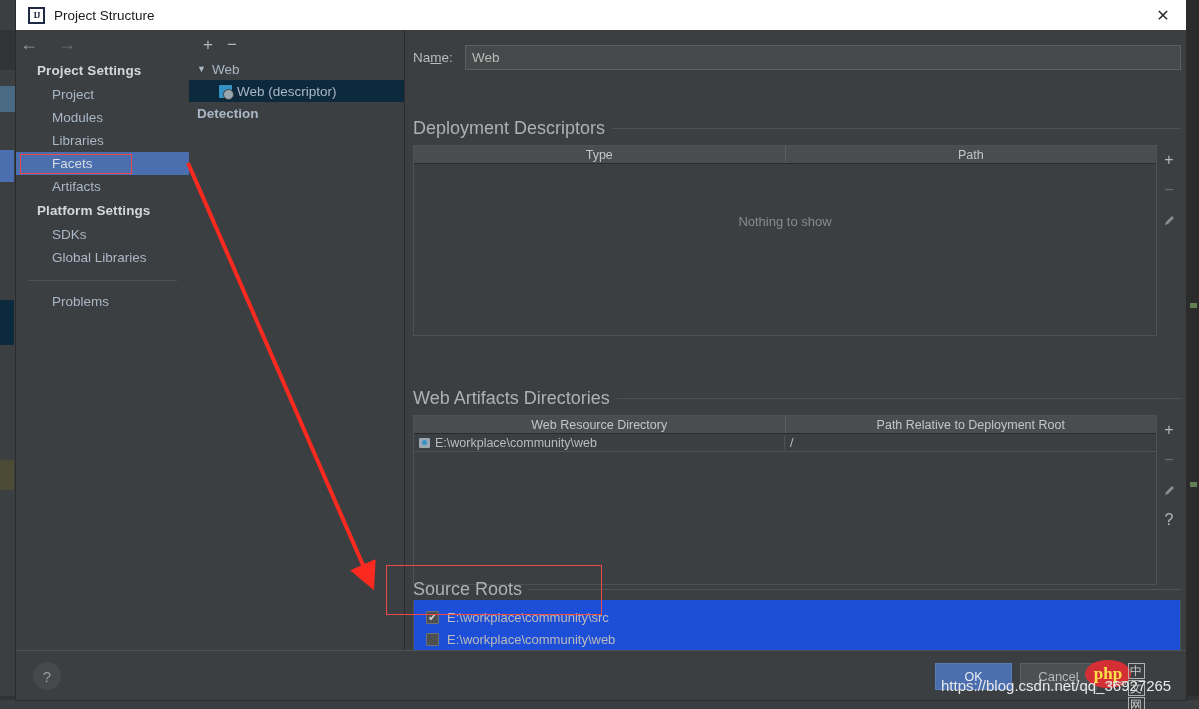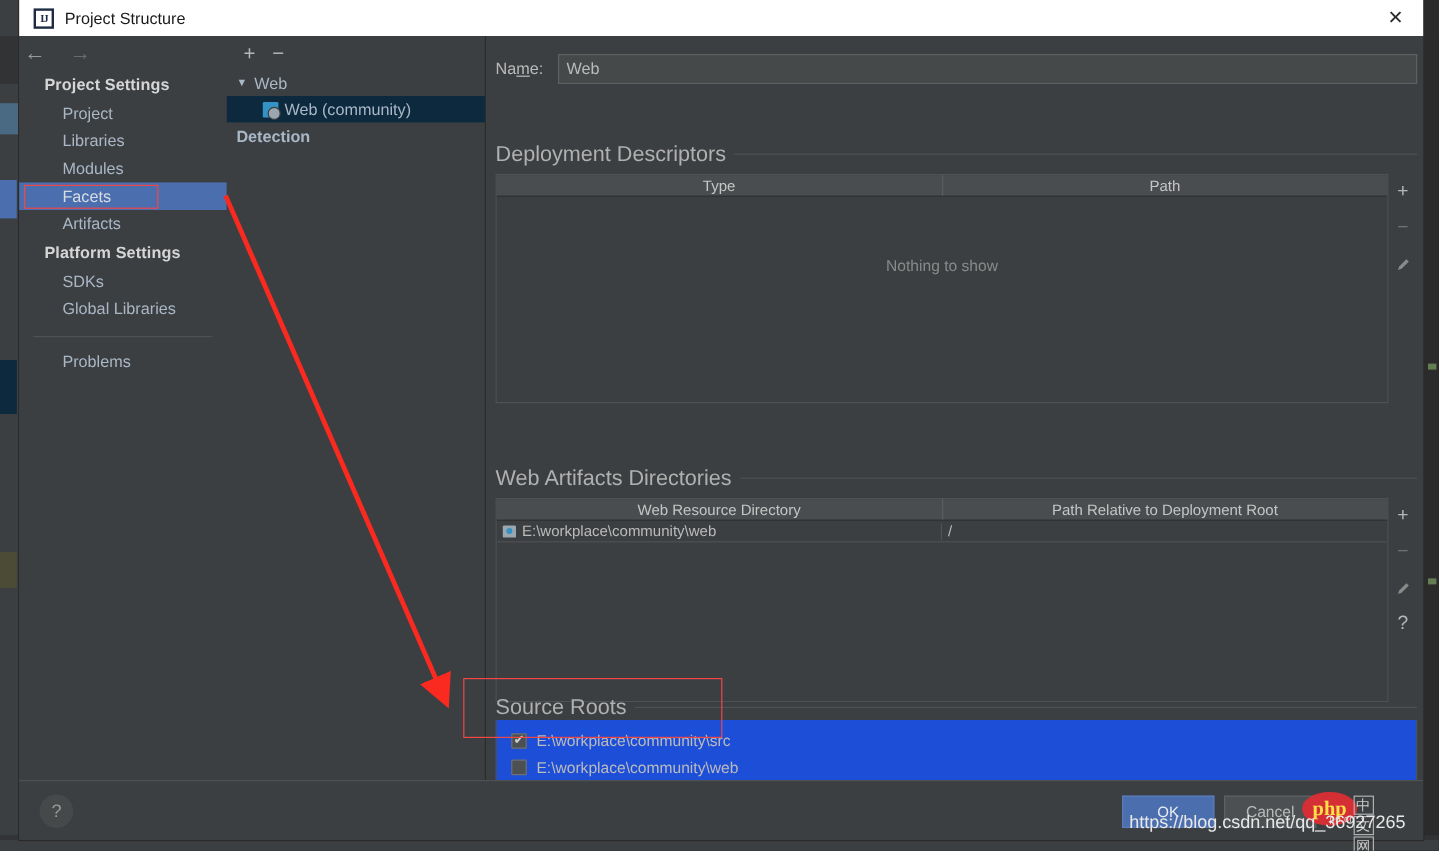--- a/index.html
+++ b/index.html
@@ -254,22 +254,22 @@
     <div class="dlg-body">
 
       <div class="nav">
         <div class="nav-arrows">
           <span class="arrow">←</span>
           <span class="arrow fwd">→</span>
         </div>
 
         <div class="nav-group">Project Settings</div>
         <div class="nav-item">Project</div>
+        <div class="nav-item">Modules</div>
         <div class="nav-item">Libraries</div>
-        <div class="nav-item">Modules</div>
         <div class="nav-item sel">Facets</div>
         <div class="nav-item">Artifacts</div>
 
         <div class="nav-group">Platform Settings</div>
         <div class="nav-item">SDKs</div>
         <div class="nav-item">Global Libraries</div>
 
         <div class="nav-sep"></div>
         <div class="nav-item">Problems</div>
       </div>
@@ -278,21 +278,21 @@
         <div class="tree-toolbar">
           <span class="tbtn">+</span>
           <span class="tbtn">−</span>
         </div>
         <div class="tree-row">
           <span class="tri">▼</span>
           <span>Web</span>
         </div>
         <div class="tree-row child sel">
           <span class="web-icon"></span>
-          <span>Web (community)</span>
+          <span>Web (descriptor)</span>
         </div>
         <div class="tree-row" style="padding-left:8px;font-weight:bold;">
           <span>Detection</span>
         </div>
       </div>
 
       <div class="content">
 
         <div class="name-row">
           <div class="name-label">Na<u>m</u>e:</div>

